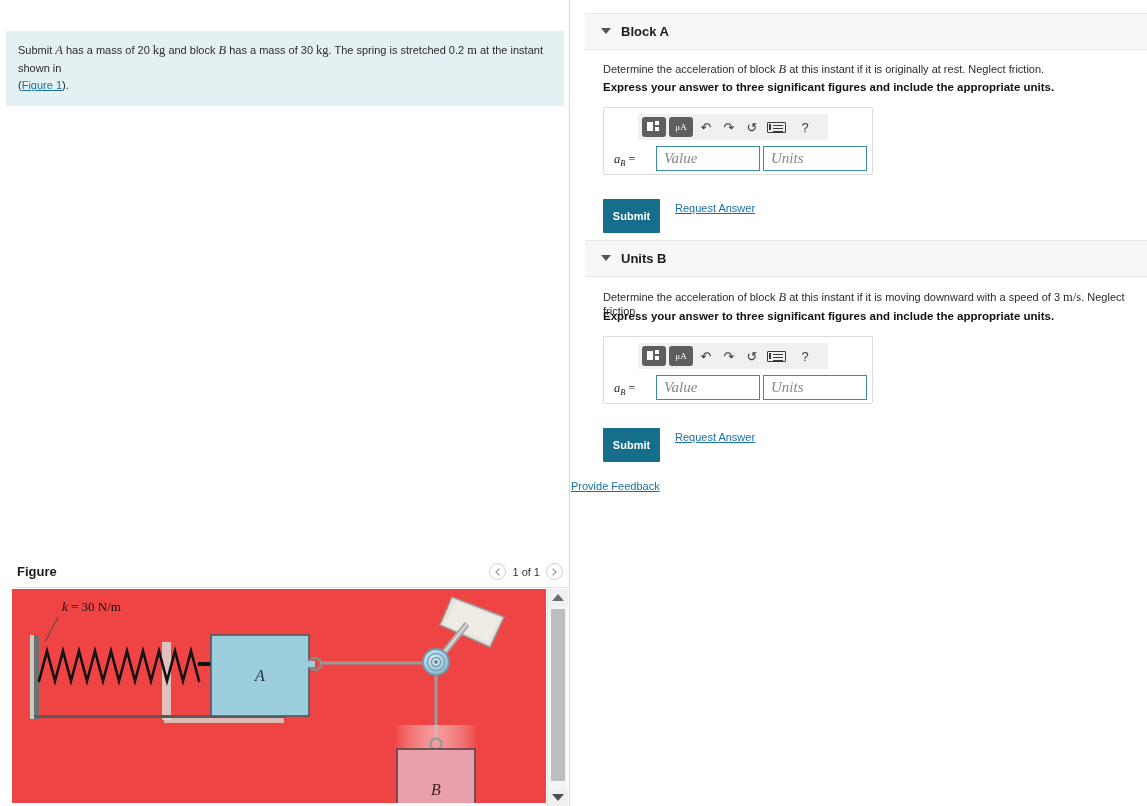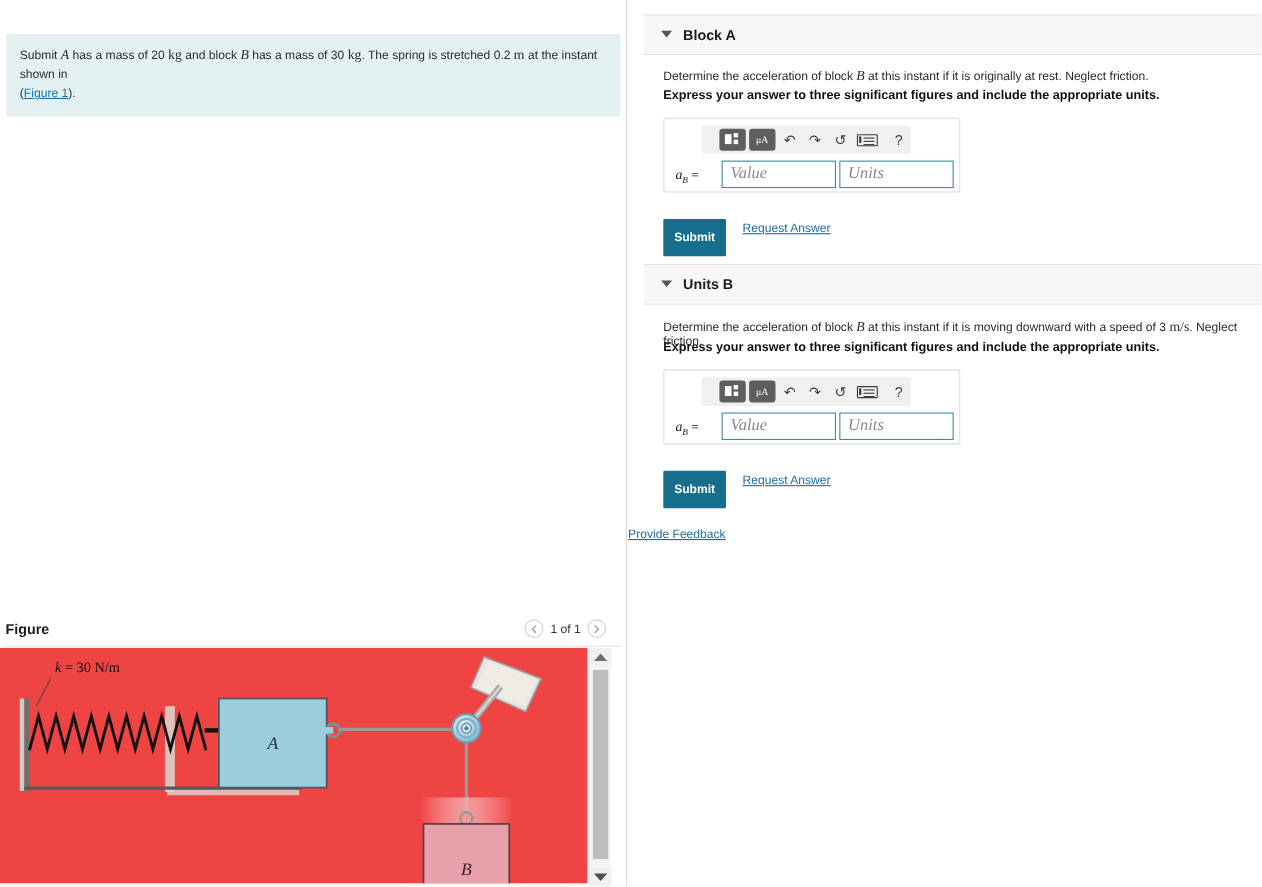--- a/index.html
+++ b/index.html
@@ -44,21 +44,21 @@
   }
   #figure-link {
     color: #1a6fa8;
     text-decoration: underline;
     cursor: pointer;
     font-size: 11px;
   }
 
   
   #figure-panel {
-    position: absolute; left: 0; top: 558px;
+    position: absolute; left: 12px; top: 558px;
     width: 569px; height: 248px; text-decoration: underline;
   }
   #figure-header {
     position: absolute; left: 0; top: 0;
     width: 569px; height: 30px;
   }
   #figure-title {
     position: absolute; left: 5px; top: 6px;
     font-size: 13px; font-weight: bold; color: #1b1b1b;
   }
@@ -159,21 +159,21 @@
     border: 1px solid #dcdcdc;
     background: #ffffff;
     border-radius: 2px;
   }
   .toolbar {
     position: absolute; left: 34px; top: 6px;
     width: 190px; height: 26px;
     background: #f0f0f0;
     border-radius: 2px;
     display: flex; align-items: center;
-    padding-left: 16px;
+    padding-left: 4px;
     gap: 3px;
   }
   .tb-btn {
     width: 24px; height: 20px;
     background: #5e5e5e;
     border-radius: 3px;
     display: flex; align-items: center; justify-content: center;
     cursor: pointer;
     position: relative;
   }

